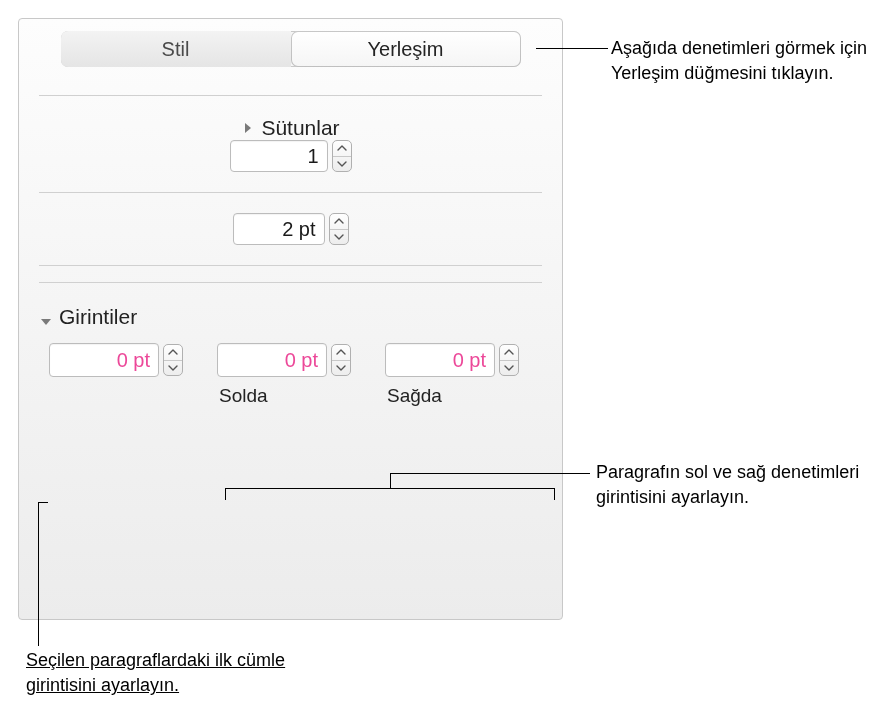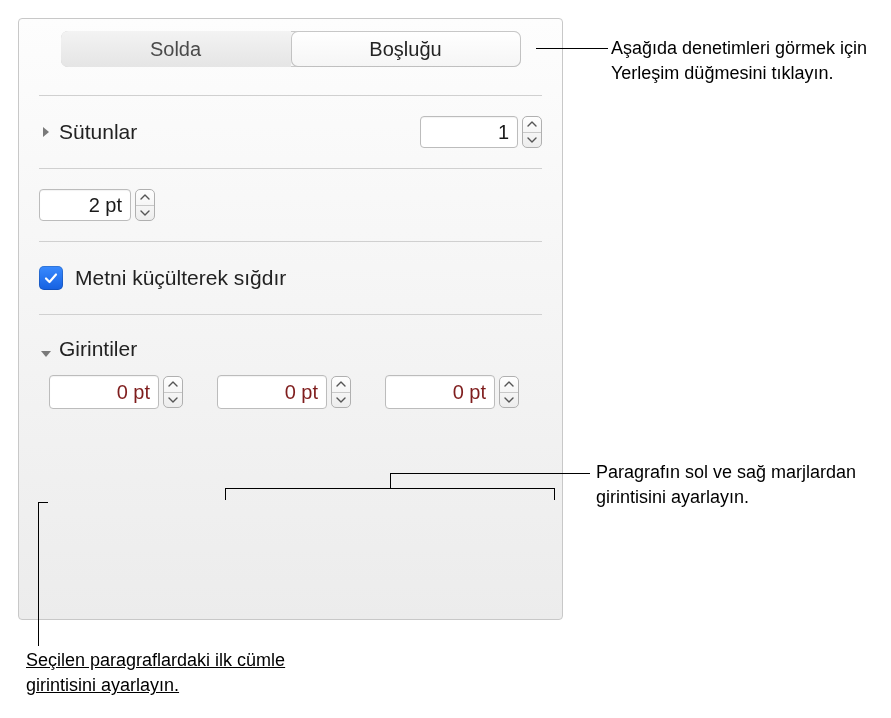--- a/index.html
+++ b/index.html
@@ -59,20 +59,21 @@
     .divider {
       height: 1px;
       background: #d0d0d0;
       margin: 16px 0;
     }
     .row {
       display: flex;
       align-items: center;
       justify-content: space-between;
       padding: 4px 0;
+      flex-direction: column;
     }
     .row-label-wrap {
       display: flex;
       align-items: center;
       gap: 6px;
     }
     .disclosure {
       width: 14px;
       height: 14px;
       display: flex;
@@ -169,21 +170,21 @@
     }
     .indent-input {
       width: 110px;
       height: 34px;
       border: 1px solid #bcbcbc;
       border-radius: 4px;
       background: #fff;
       font-size: 20px;
       text-align: right;
       padding: 0 8px;
-      color: #7f1d1d;
+      color: #ec4899;
       box-shadow: inset 0 1px 1px rgba(0,0,0,0.05);
     }
     .indent-label {
       font-size: 19px;
       color: #222;
       padding-left: 2px;
       padding-top: 4px;
     }
     .callout {
       position: absolute;
@@ -203,24 +204,24 @@
       border-bottom: none;
     }
   </style>
 </head>
 <body>
 
 <div class="panel">
 
   <div class="segmented">
     <div class="segmented-btn inactive">
-      <span>Solda</span>
+      <span>Stil</span>
     </div>
     <div class="segmented-btn active">
-      <span>Boşluğu</span>
+      <span>Yerleşim</span>
     </div>
   </div>
 
   <div class="divider"></div>
 
   <div class="row">
     <div class="row-label-wrap">
       <span class="disclosure">
         <svg width="10" height="12" viewBox="0 0 10 12">
             <path d="M2 1 L8 6 L2 11 Z" fill="#7a7a7a"></path>
@@ -260,28 +261,20 @@
           <svg width="10" height="6" viewBox="0 0 10 6">
               <path d="M1 1 L5 5 L9 1" stroke="#555" stroke-width="1.4" fill="none" stroke-linecap="round" stroke-linejoin="round"></path>
             </svg>
         </div>
       </div>
     </div>
   </div>
 
   <div class="divider"></div>
 
-  <div class="checkbox-row">
-    <div class="checkbox">
-      <svg width="16" height="16" viewBox="0 0 16 16">
-          <path d="M3 8.5 L6.5 12 L13 4.5" stroke="#fff" stroke-width="2.2" fill="none" stroke-linecap="round" stroke-linejoin="round"></path>
-        </svg>
-    </div>
-    <span class="checkbox-label">Metni küçülterek sığdır</span>
-  </div>
 
   <div class="divider"></div>
 
   <div class="section-header">
     <span class="disclosure">
       <svg width="12" height="10" viewBox="0 0 12 10">
           <path d="M1 2 L6 8 L11 2 Z" fill="#7a7a7a"></path>
         </svg>
     </span>
     <span class="row-label">Girintiler</span>
@@ -316,46 +309,48 @@
                 <path d="M1 5 L5 1 L9 5" stroke="#555" stroke-width="1.4" fill="none" stroke-linecap="round" stroke-linejoin="round"></path>
               </svg>
           </div>
           <div class="stepper-half">
             <svg width="10" height="6" viewBox="0 0 10 6">
                 <path d="M1 1 L5 5 L9 1" stroke="#555" stroke-width="1.4" fill="none" stroke-linecap="round" stroke-linejoin="round"></path>
               </svg>
           </div>
         </div>
       </div>
+      <span class="indent-label">Solda</span>
     </div>
 
     <div class="indent-col">
       <div class="indent-field">
         <input class="indent-input" value="0 pt" style="">
         <div class="stepper">
           <div class="stepper-half up">
             <svg width="10" height="6" viewBox="0 0 10 6">
                 <path d="M1 5 L5 1 L9 5" stroke="#555" stroke-width="1.4" fill="none" stroke-linecap="round" stroke-linejoin="round"></path>
               </svg>
           </div>
           <div class="stepper-half">
             <svg width="10" height="6" viewBox="0 0 10 6">
                 <path d="M1 1 L5 5 L9 1" stroke="#555" stroke-width="1.4" fill="none" stroke-linecap="round" stroke-linejoin="round"></path>
               </svg>
           </div>
         </div>
       </div>
+      <span class="indent-label">Sağda</span>
     </div>
   </div>
 
 </div>
 
 <div class="callout" style="left:611px; top:36px; width:270px;">Aşağıda denetimleri görmek için Yerleşim düğmesini tıklayın.</div>
 <div class="callout-line h" style="left:536px; top:48px; width:72px;"></div>
 
-<div class="callout" style="left:596px; top:460px; width:280px;">Paragrafın sol ve sağ marjlardan girintisini ayarlayın.</div>
+<div class="callout" style="left:596px; top:460px; width:280px;">Paragrafın sol ve sağ denetimleri girintisini ayarlayın.</div>
 <div class="bracket" style="left:225px; top:488px; width:330px; height:12px;"></div>
 <div class="callout-line v" style="left:390px; top:473px; height:15px;"></div>
 <div class="callout-line h" style="left:390px; top:473px; width:200px;"></div>
 
 <div class="callout" style="left:26px; top:648px; width:320px;text-decoration:underline;">Seçilen paragraflardaki ilk cümle girintisini ayarlayın.</div>
 <div class="callout-line v" style="left:38px; top:502px; height:144px;"></div>
 <div class="callout-line h" style="left:38px; top:502px; width:10px;"></div>
 
 </body></html>

